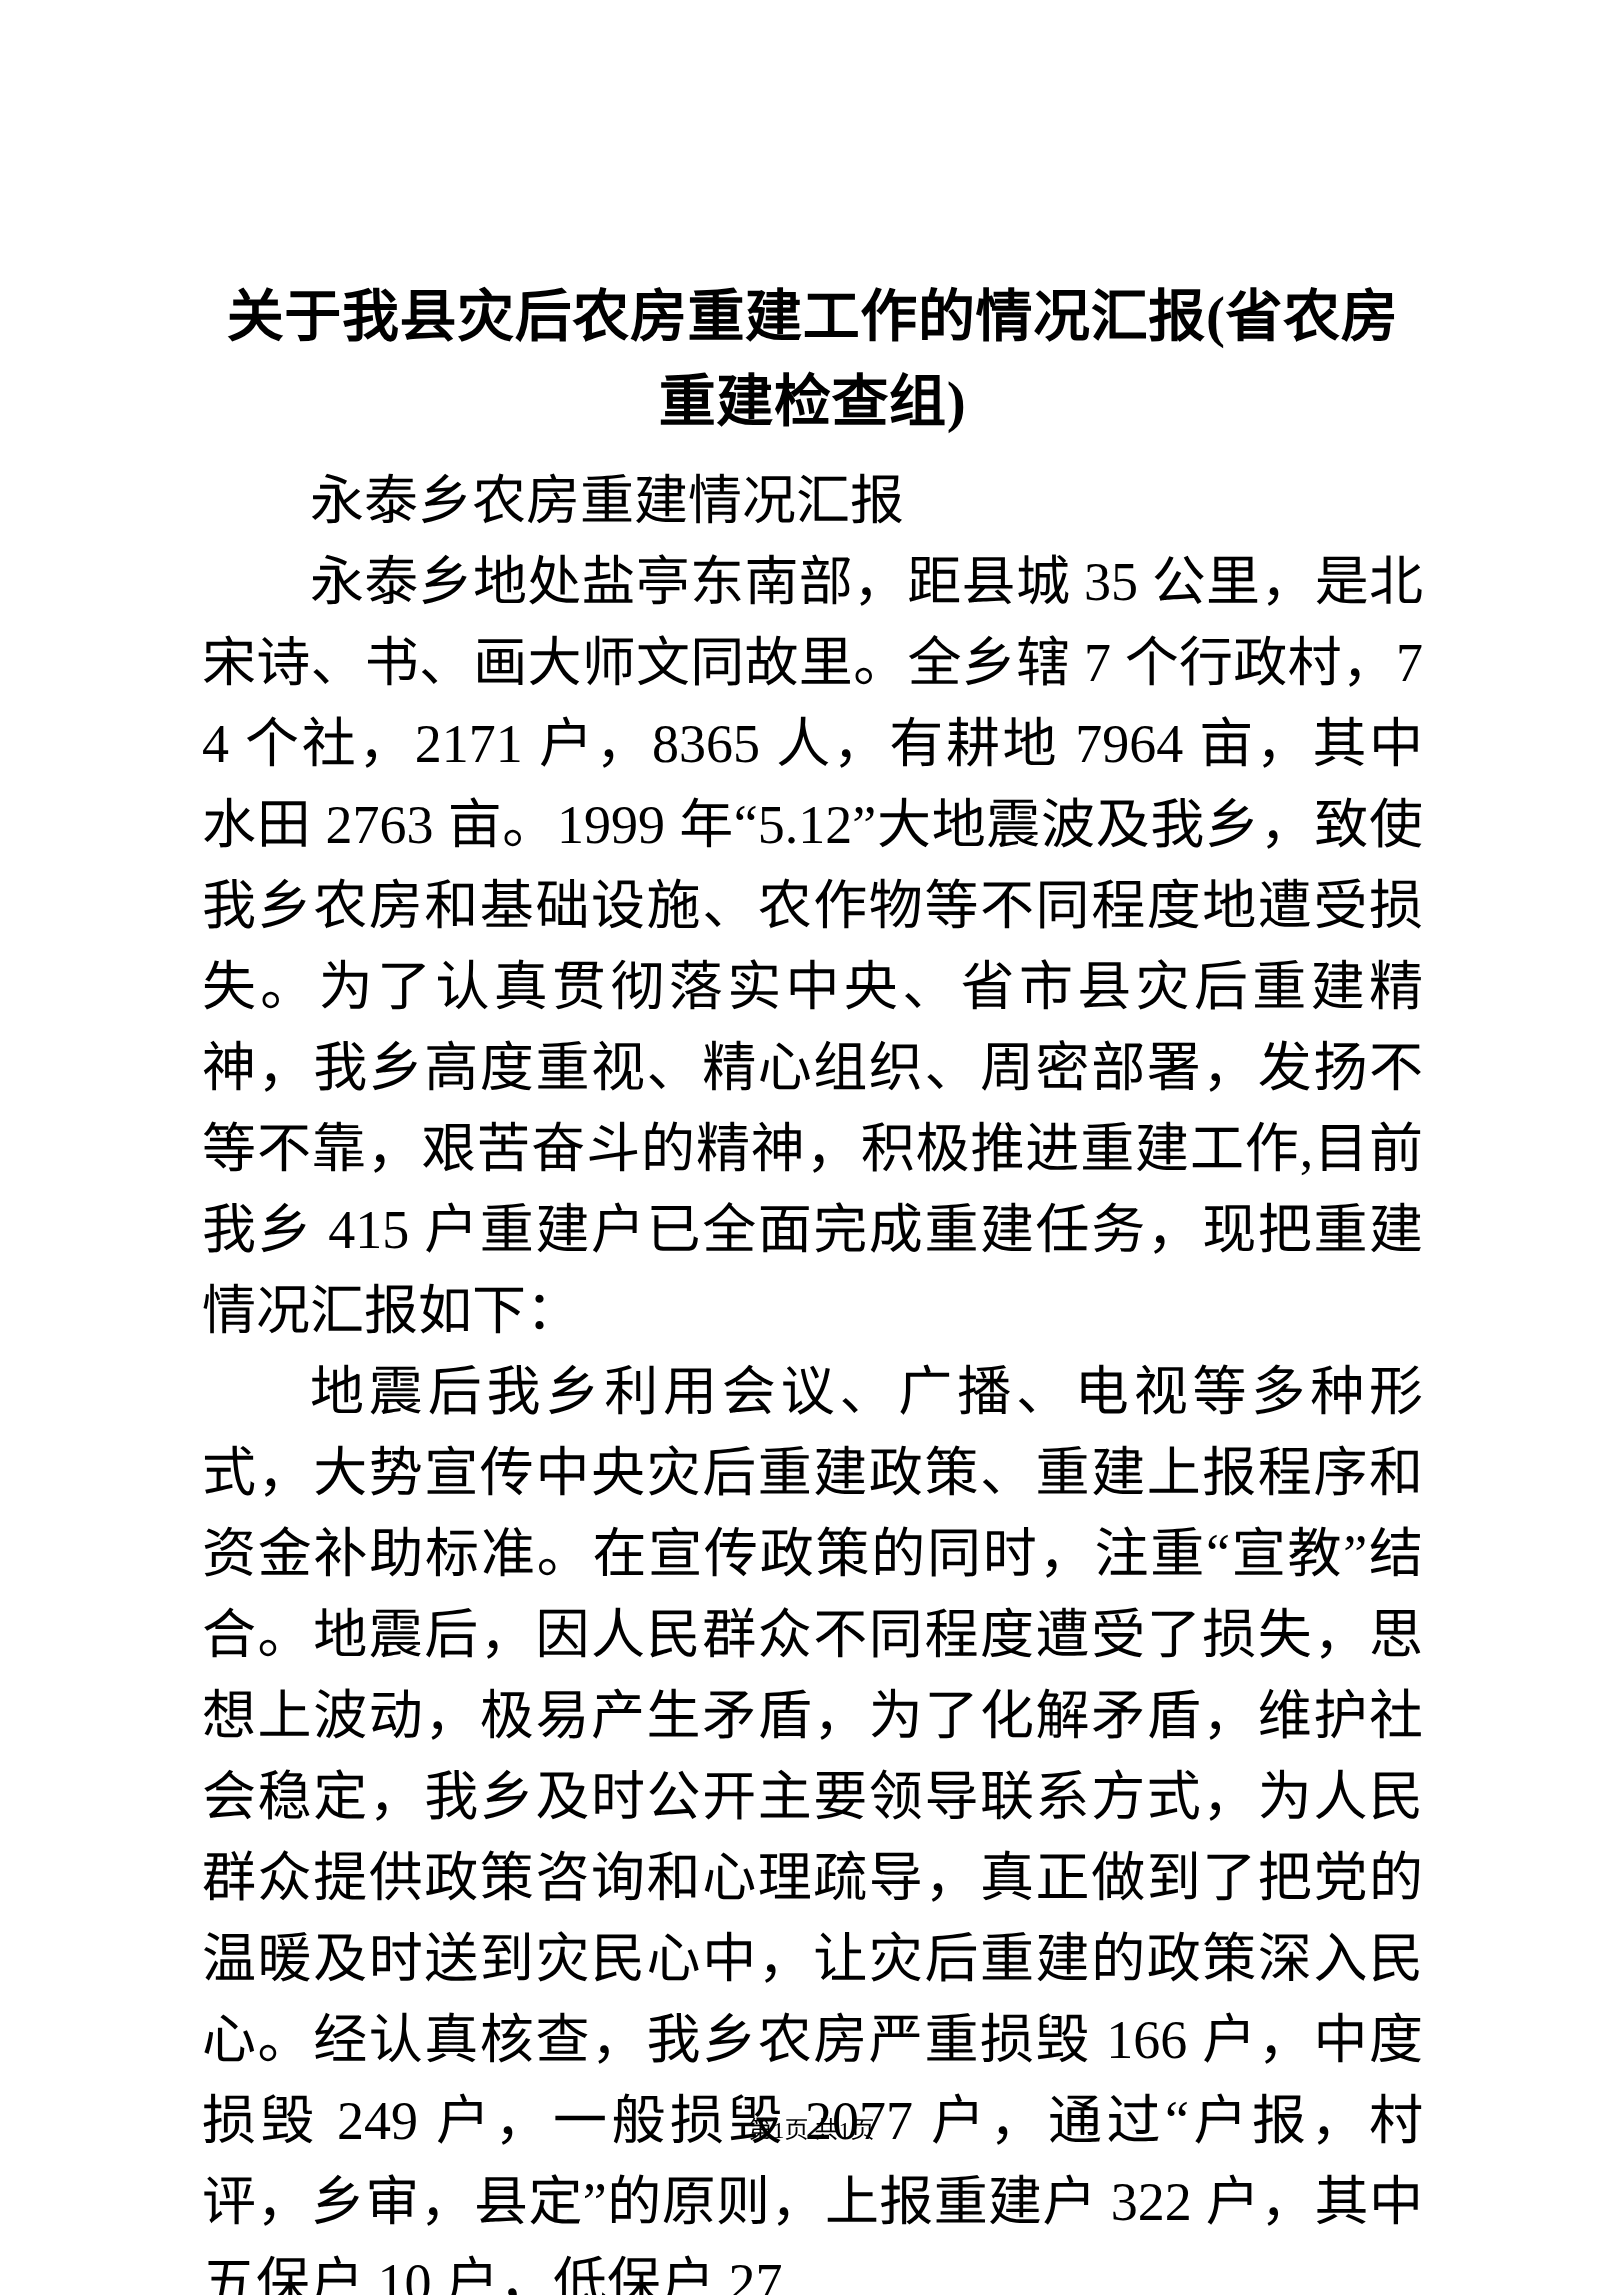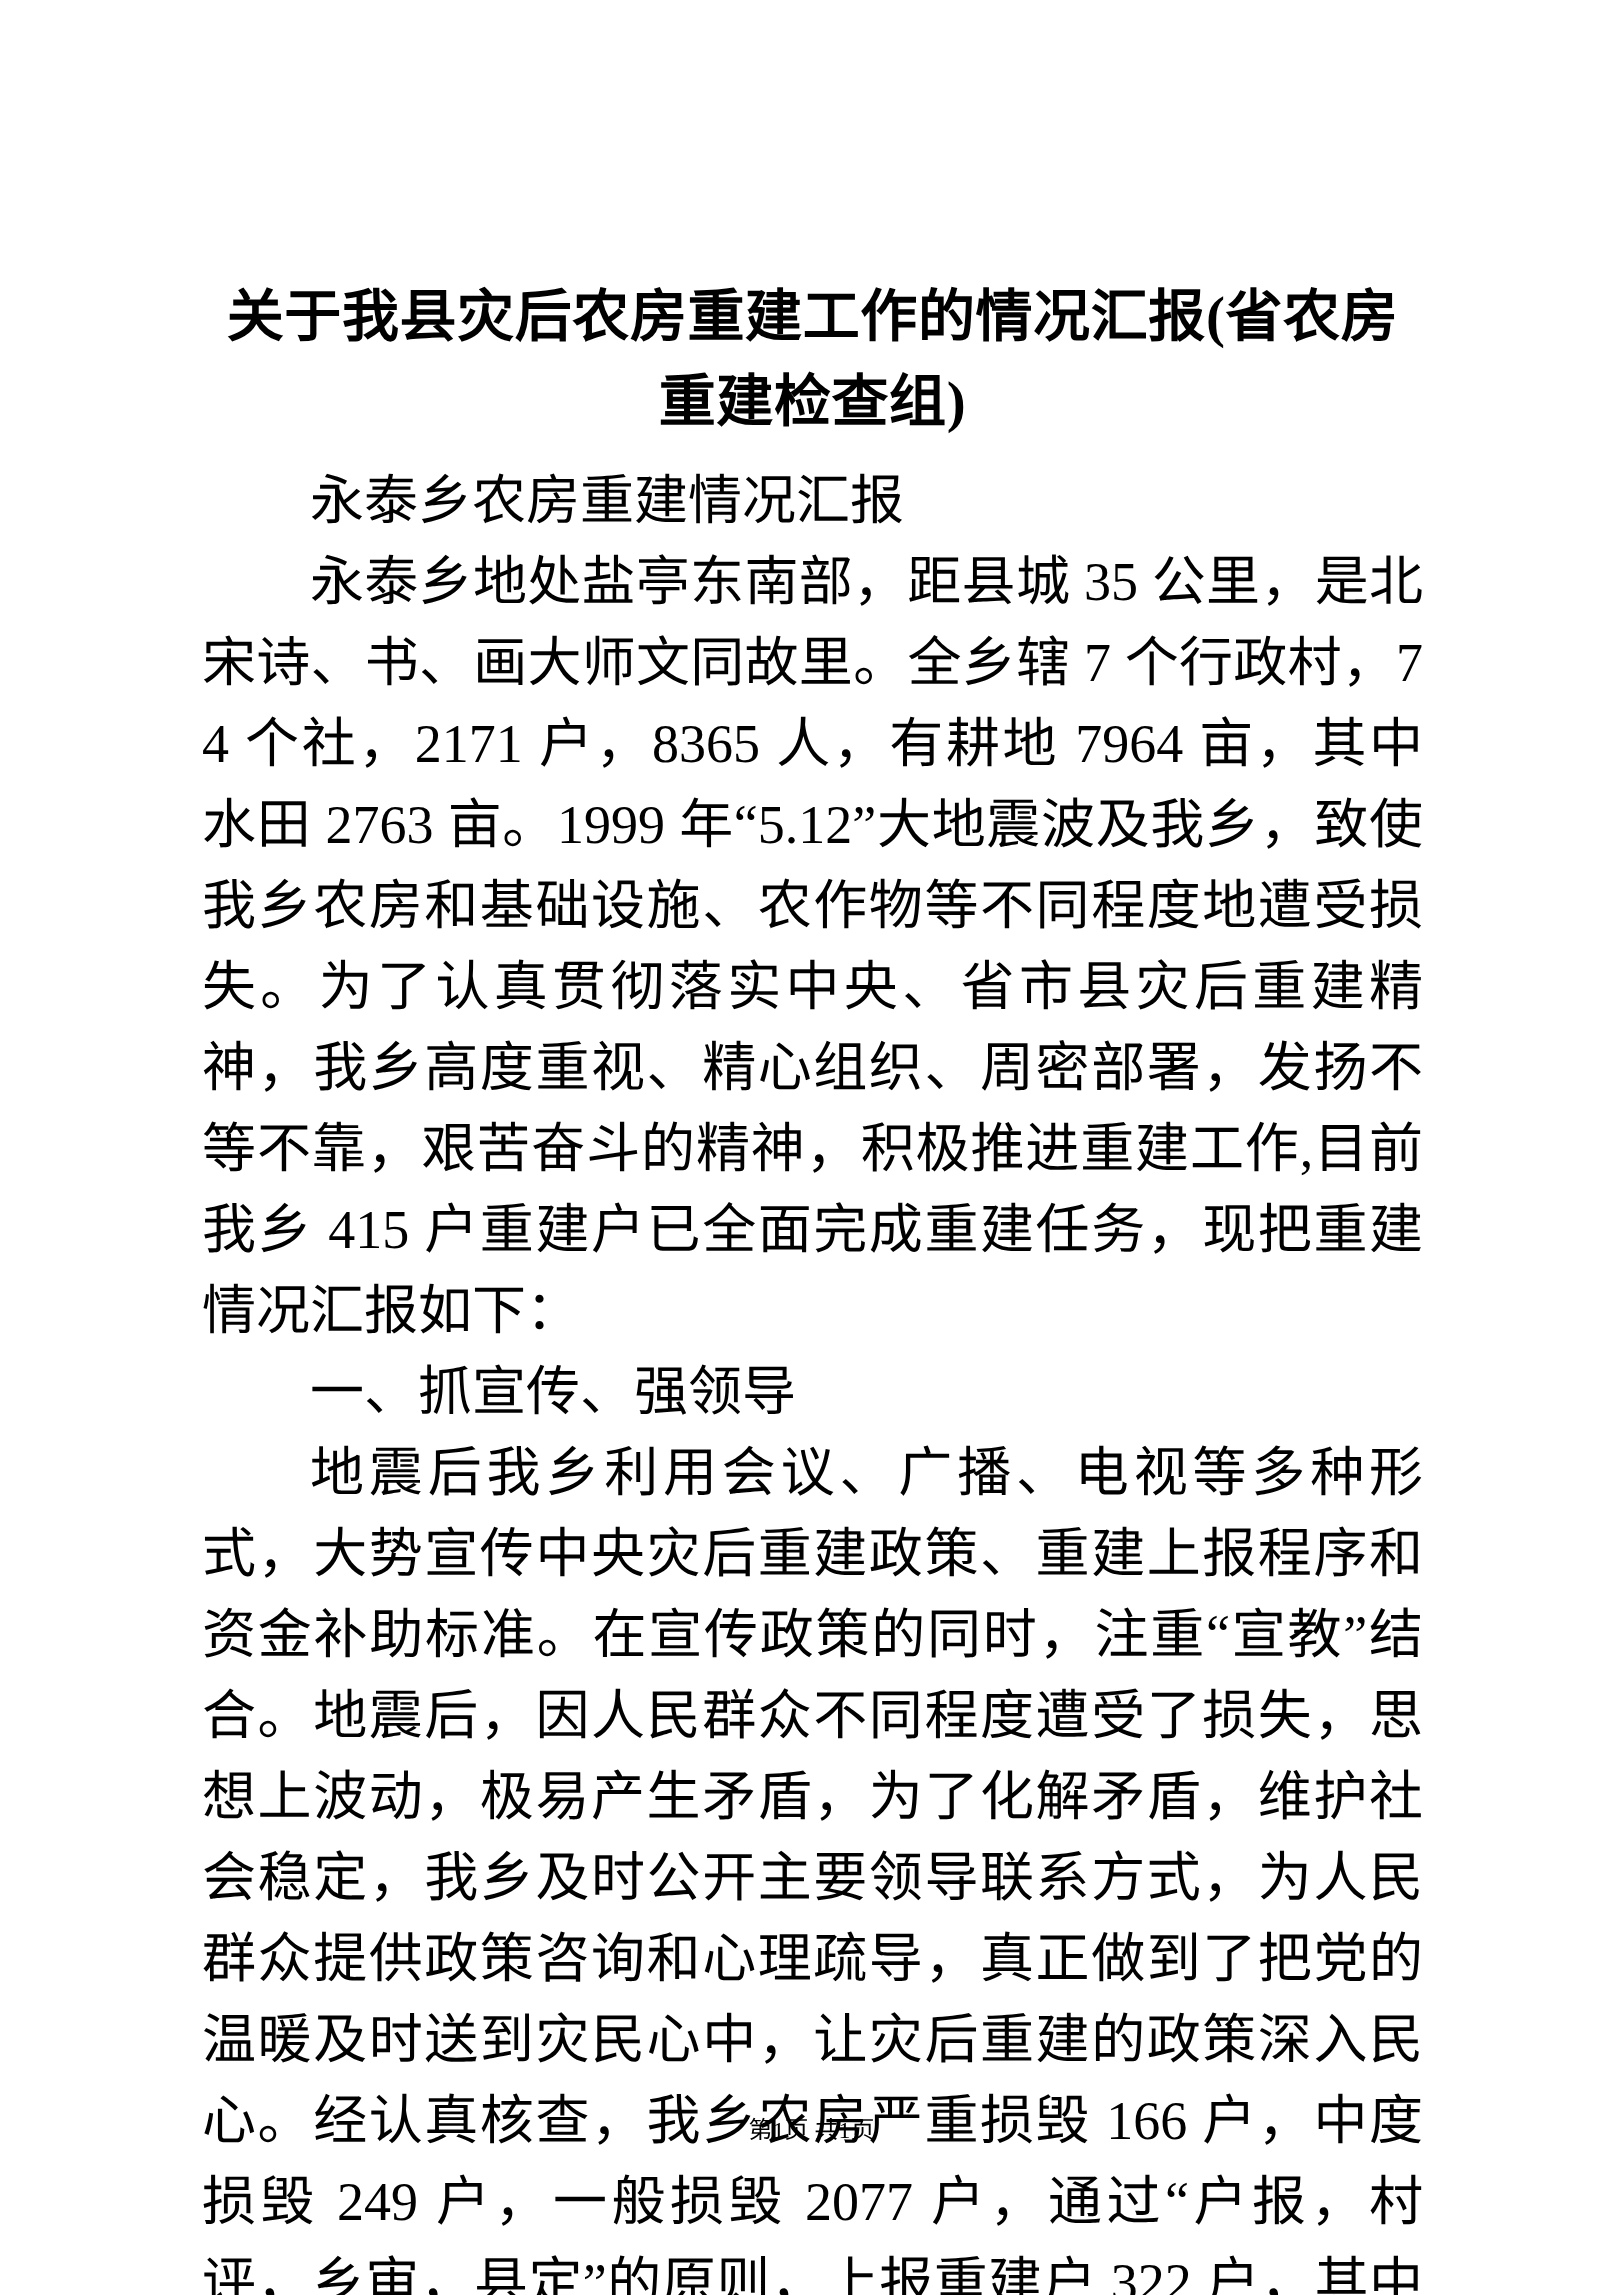--- a/index.html
+++ b/index.html
@@ -51,18 +51,17 @@
   }
 </style>
 </head>
 <body>
 
 <div class="page">
   <div class="content">
     <h1 class="doc-title">关于我县灾后农房重建工作的情况汇报(省农房重建检查组)</h1>
     <p class="para">永泰乡农房重建情况汇报</p>
     <p class="para">永泰乡地处盐亭东南部，距县城 35 公里，是北宋诗、书、画大师文同故里。全乡辖 7 个行政村，74 个社，2171 户，8365 人，有耕地 7964 亩，其中水田 2763 亩。1999 年“5.12”大地震波及我乡，致使我乡农房和基础设施、农作物等不同程度地遭受损失。为了认真贯彻落实中央、省市县灾后重建精神，我乡高度重视、精心组织、周密部署，发扬不等不靠，艰苦奋斗的精神，积极推进重建工作,目前我乡 415 户重建户已全面完成重建任务，现把重建情况汇报如下：</p>
-    <p class="para">一、抓宣传、强领导</p>
     <p class="para">地震后我乡利用会议、广播、电视等多种形式，大势宣传中央灾后重建政策、重建上报程序和资金补助标准。在宣传政策的同时，注重“宣教”结合。地震后，因人民群众不同程度遭受了损失，思想上波动，极易产生矛盾，为了化解矛盾，维护社会稳定，我乡及时公开主要领导联系方式，为人民群众提供政策咨询和心理疏导，真正做到了把党的温暖及时送到灾民心中，让灾后重建的政策深入民心。经认真核查，我乡农房严重损毁 166 户，中度损毁 249 户，一般损毁 2077 户，通过“户报，村评，乡审，县定”的原则，上报重建户 322 户，其中五保户 10 户，低保户 27</p>
   </div>
   <div class="footer">第1页 共1页</div>
 </div>
 
 
 </body></html>

